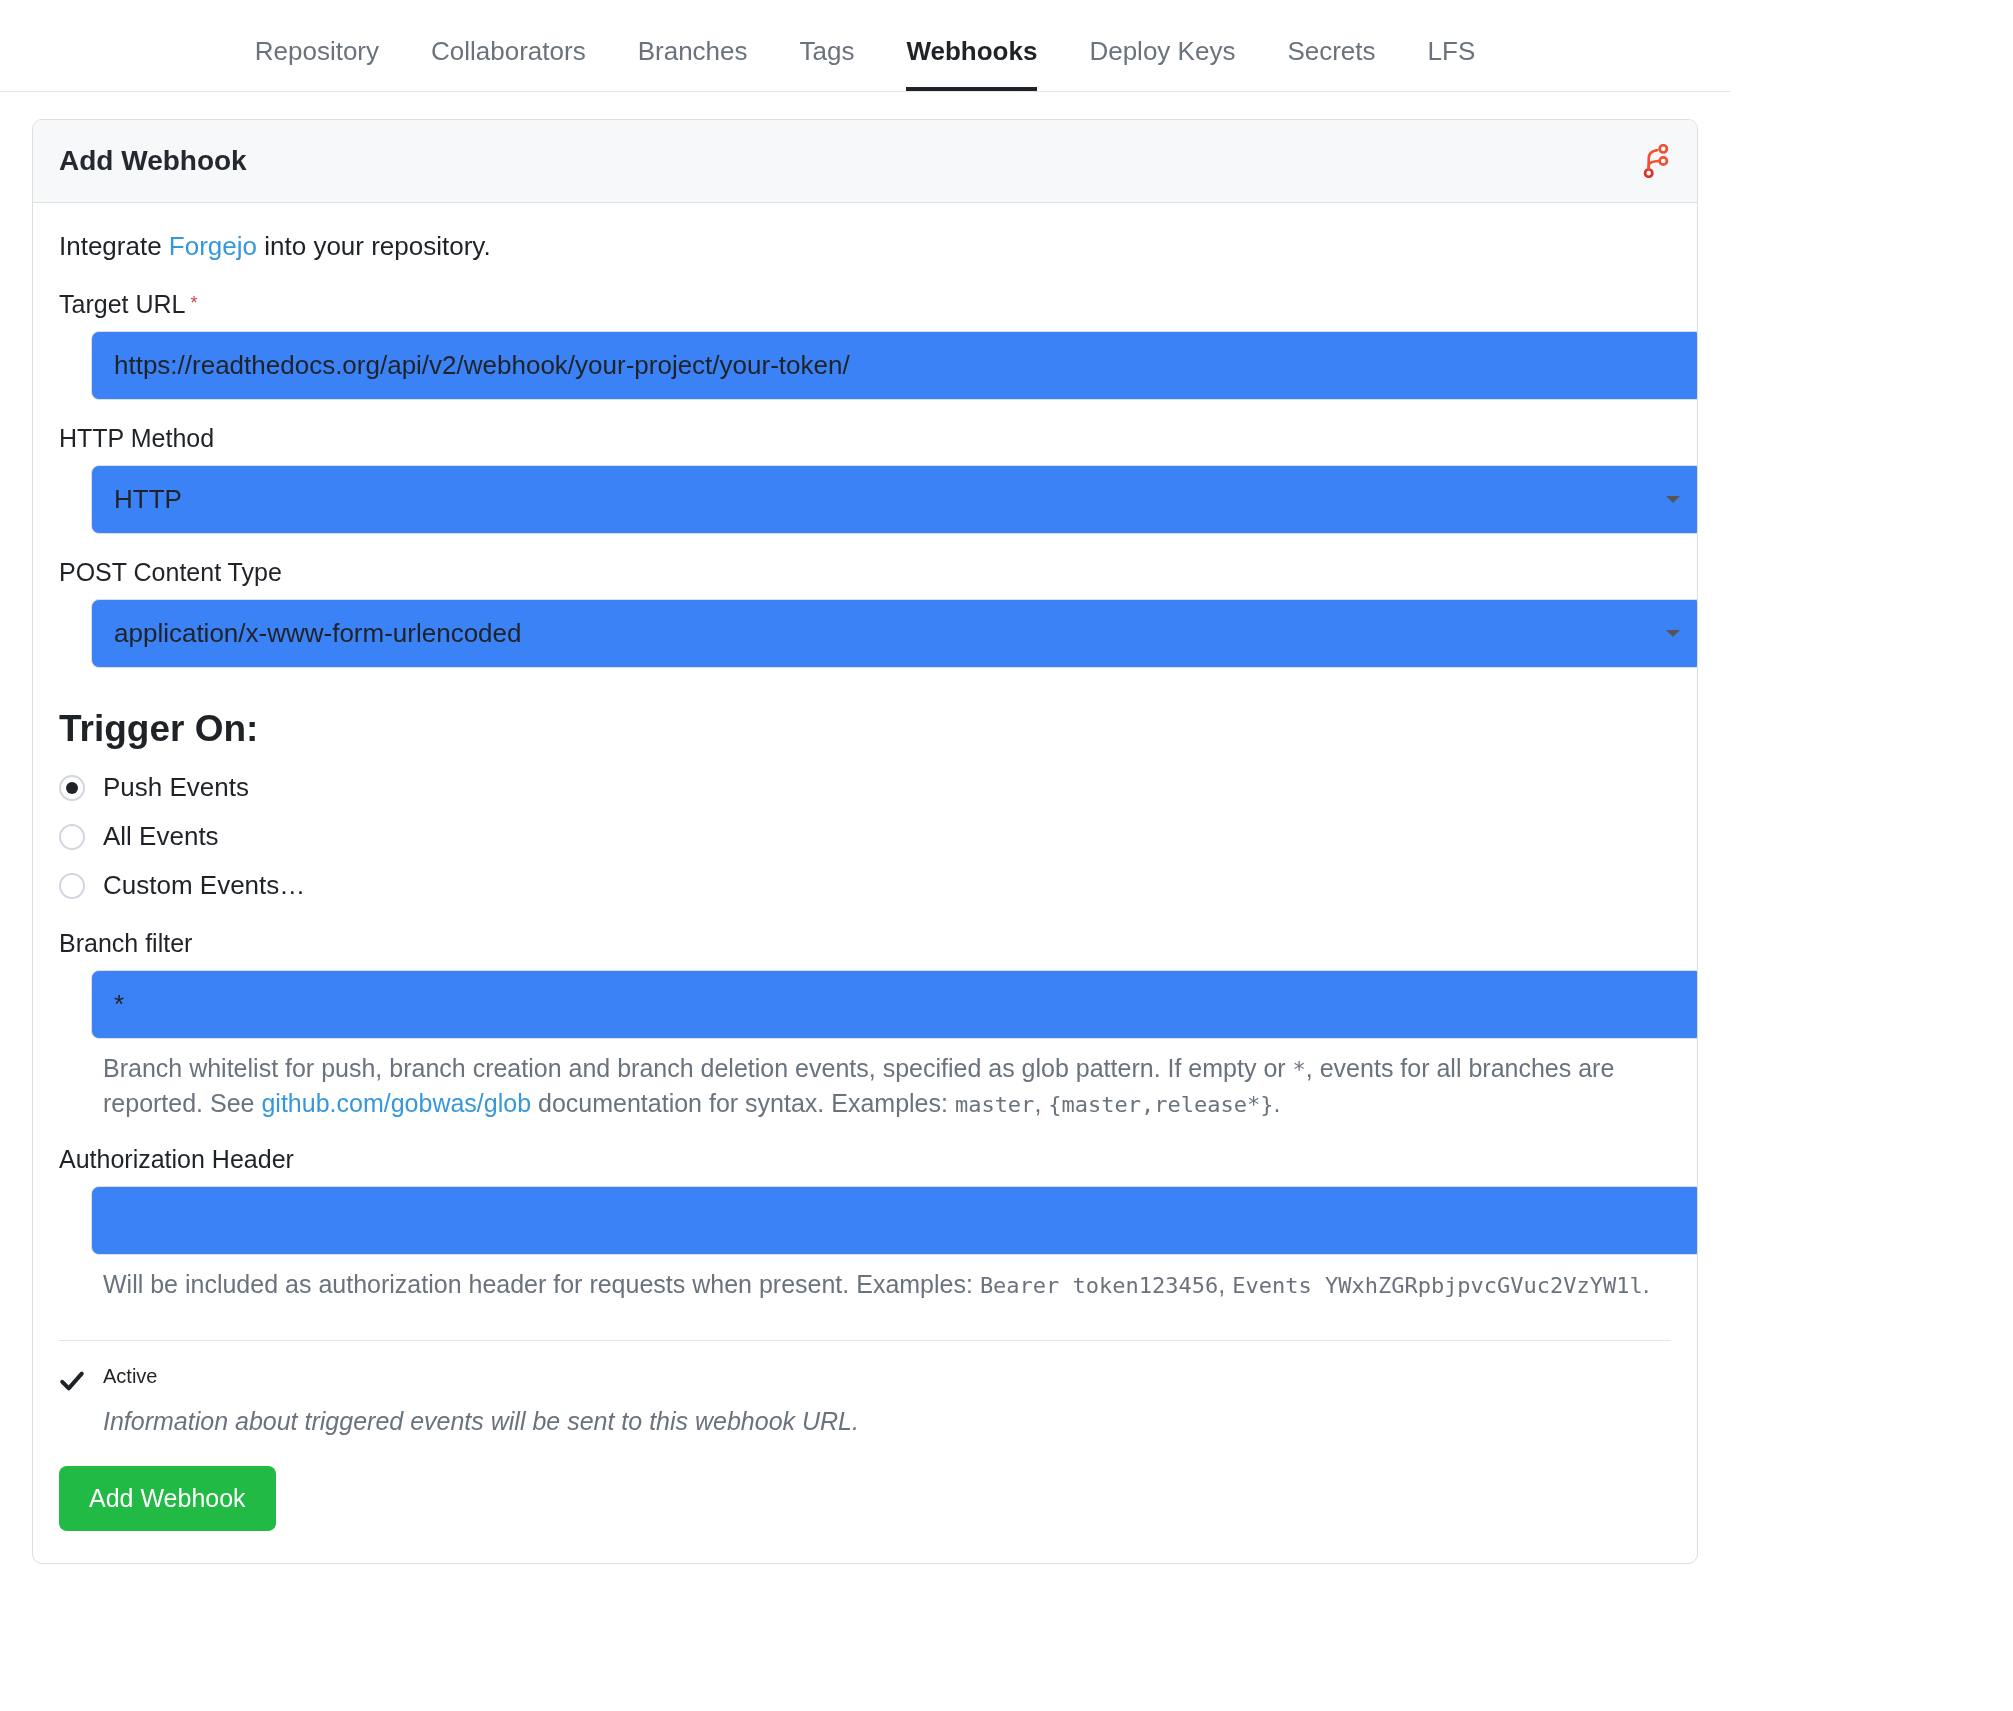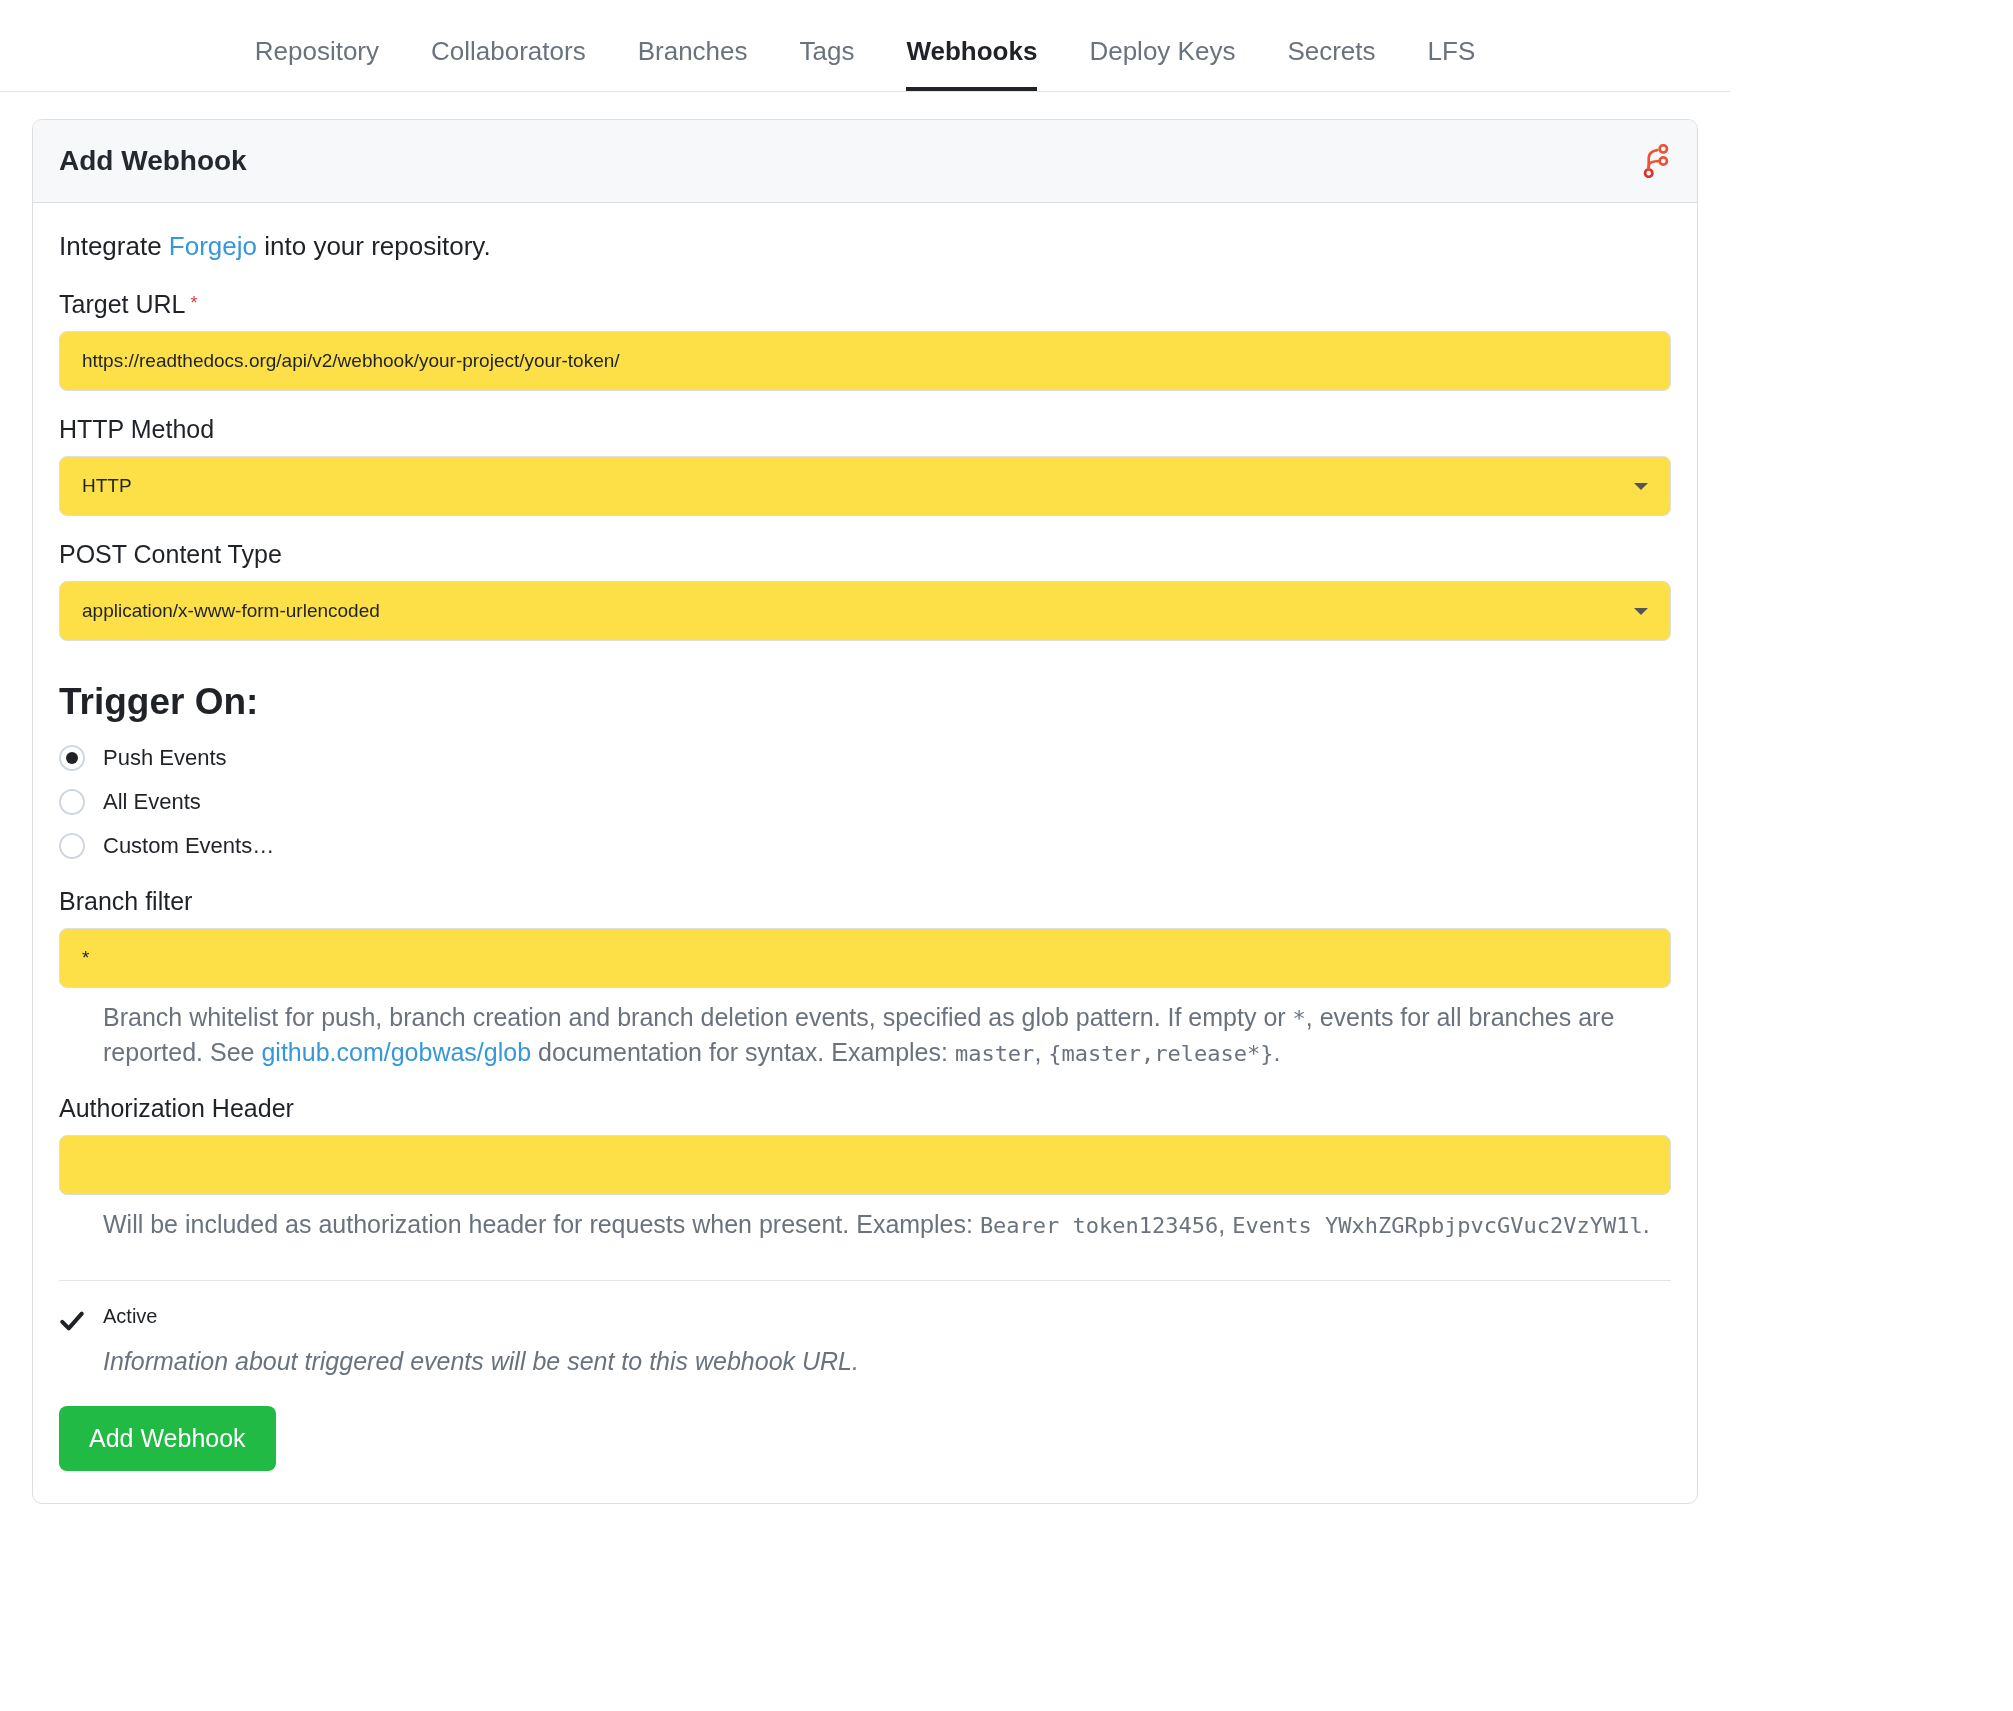--- a/index.html
+++ b/index.html
@@ -76,24 +76,25 @@
     font-weight: 400;
     margin-bottom: 12px;
     color: #1f2328;
   }
   .field-label .req { color: #d73a49; position: relative; top:-4px; font-size:18px; }
   .txtinput, .selectbox {
     width: 100%;
     border: 1px solid #dedede;
     border-radius: 8px;
     padding: 18px 22px;
-    font-size: 19px;
+    font-size: 26px;
     color: #1f2328;
-    background: #fde047;
+    background: #3b82f6;
     font-family: inherit;
+    margin-left: 32px;
   }
   .selectbox {
     display: flex;
     justify-content: space-between;
     align-items: center;
     cursor: pointer;
   }
   .caret {
     width: 0; height: 0;
     border-left: 7px solid transparent;
@@ -105,21 +106,21 @@
     font-weight: 700;
     margin: 40px 0 22px 0;
   }
   
   .radios { margin-bottom: 28px; }
   .radio-row {
     display: flex;
     align-items: center;
     gap: 18px;
     margin: 18px 0;
-    font-size: 22px;
+    font-size: 26px;
     cursor: pointer;
   }
   .radio-dot {
     width: 26px; height: 26px;
     border: 2px solid #d0d7de;
     border-radius: 50%;
     position: relative;
     flex-shrink: 0;
   }
   .radio-dot.selected::after {

